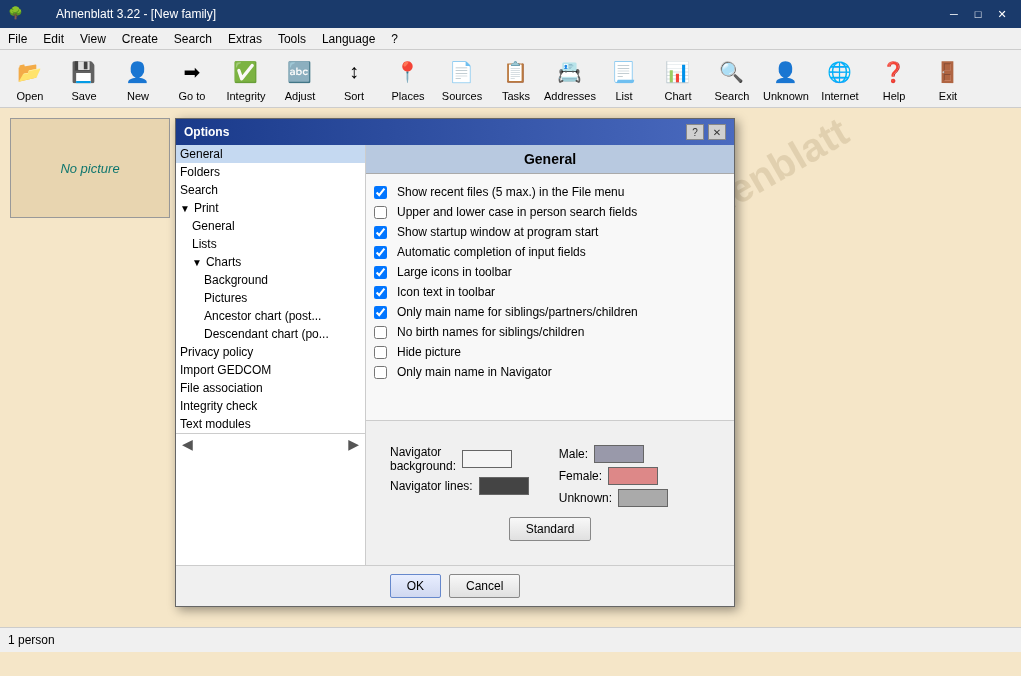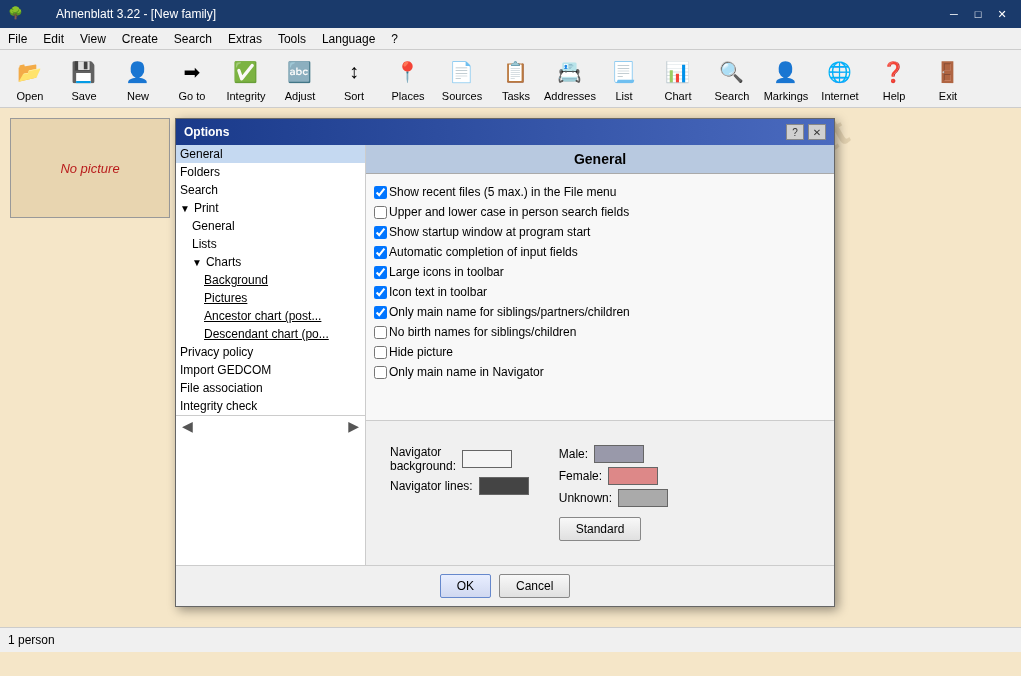--- a/index.html
+++ b/index.html
@@ -85,21 +85,21 @@
       left: 10px;
       top: 10px;
       width: 160px;
       height: 100px;
       border: 1px solid #999;
       background: #e8d5b0;
       display: flex;
       align-items: center;
       justify-content: center;
       font-style: italic;
-      color: #b91c1c;
+      color: #0f766e;
       font-size: 13px;
     }
 
     
     .watermark {
       position: absolute;
       font-size: 28px;
       color: rgba(180,160,120,0.3);
       font-weight: bold;
       transform: rotate(-30deg);
@@ -117,21 +117,21 @@
       border-top: 1px solid #ccc;
       display: flex;
       align-items: center;
       padding: 12px 8px;
       font-size: 12px;
     }
     .dialog {
       position: absolute;
       left: 175px;
       top: 10px;
-      width: 660px;
+      width: 560px;
       background: #eab308;
       border: 1px solid #666;
       box-shadow: 3px 3px 10px rgba(0,0,0,0.4);
     }
     .dialog-title-bar {
       background: linear-gradient(to right, #1a3a8a, #4a6abf);
       color: white;
       height: 26px;
       display: flex;
       align-items: center;
@@ -162,21 +162,21 @@
 
     .tree-item {
       padding: 2px 4px;
       cursor: pointer;
       font-size: 12px;
       white-space: nowrap;
       overflow: hidden;
     }
     .tree-item.selected { background: #c5d9f1; }
     .tree-item.indent1 { padding-left: 16px; }
-    .tree-item.indent2 { padding-left: 28px; text-decoration: underline; }
+    .tree-item.indent2 { padding-left: 28px; }
 
     
     .content-panel {
       flex: 1;
       display: flex;
       flex-direction: column;
       padding: 0;
     }
     .content-header {
       background: #b8c9e0;
@@ -189,21 +189,21 @@
     .content-body {
       flex: 1;
       overflow-y: auto;
       padding: 8px;
       background: #f8f8f8;
     }
 
     .checkbox-row {
       display: flex;
       align-items: center;
-      gap: 2px;
+      gap: 10px;
       padding: 3px 0;
       font-size: 12px;
     }
     .checkbox-row input[type="checkbox"] {
       width: 13px; height: 13px;
     }
 
     
     .content-bottom {
       padding: 24px;
@@ -349,21 +349,21 @@
   <div class="toolbar-btn">
     <div class="toolbar-icon">📊</div>
     <span>Chart</span>
   </div>
   <div class="toolbar-btn">
     <div class="toolbar-icon">🔍</div>
     <span>Search</span>
   </div>
   <div class="toolbar-btn">
     <div class="toolbar-icon">👤</div>
-    <span>Markings</span>
+    <span>Unknown</span>
   </div>
   <div class="toolbar-btn">
     <div class="toolbar-icon">🌐</div>
     <span>Internet</span>
   </div>
   <div class="toolbar-btn">
     <div class="toolbar-icon">❓</div>
     <span>Help</span>
   </div>
   <div class="toolbar-btn">
@@ -418,20 +418,21 @@
           <span style="font-size:10px;">▼</span>Charts
         </div>
         <div class="tree-item indent2">Background</div>
         <div class="tree-item indent2">Pictures</div>
         <div class="tree-item indent2" style="overflow:hidden;text-overflow:ellipsis;">Ancestor chart (post...</div>
         <div class="tree-item indent2" style="overflow:hidden;text-overflow:ellipsis;">Descendant chart (po...</div>
         <div class="tree-item">Privacy policy</div>
         <div class="tree-item">Import GEDCOM</div>
         <div class="tree-item">File association</div>
         <div class="tree-item">Integrity check</div>
+        <div class="tree-item">Text modules</div>
 
         <div class="tree-nav">
           <span class="tree-arrow">◀</span>
           <span class="tree-arrow">▶</span>
         </div>
       </div>
 
       <div class="content-panel">
         <div class="content-header">General</div>
 

